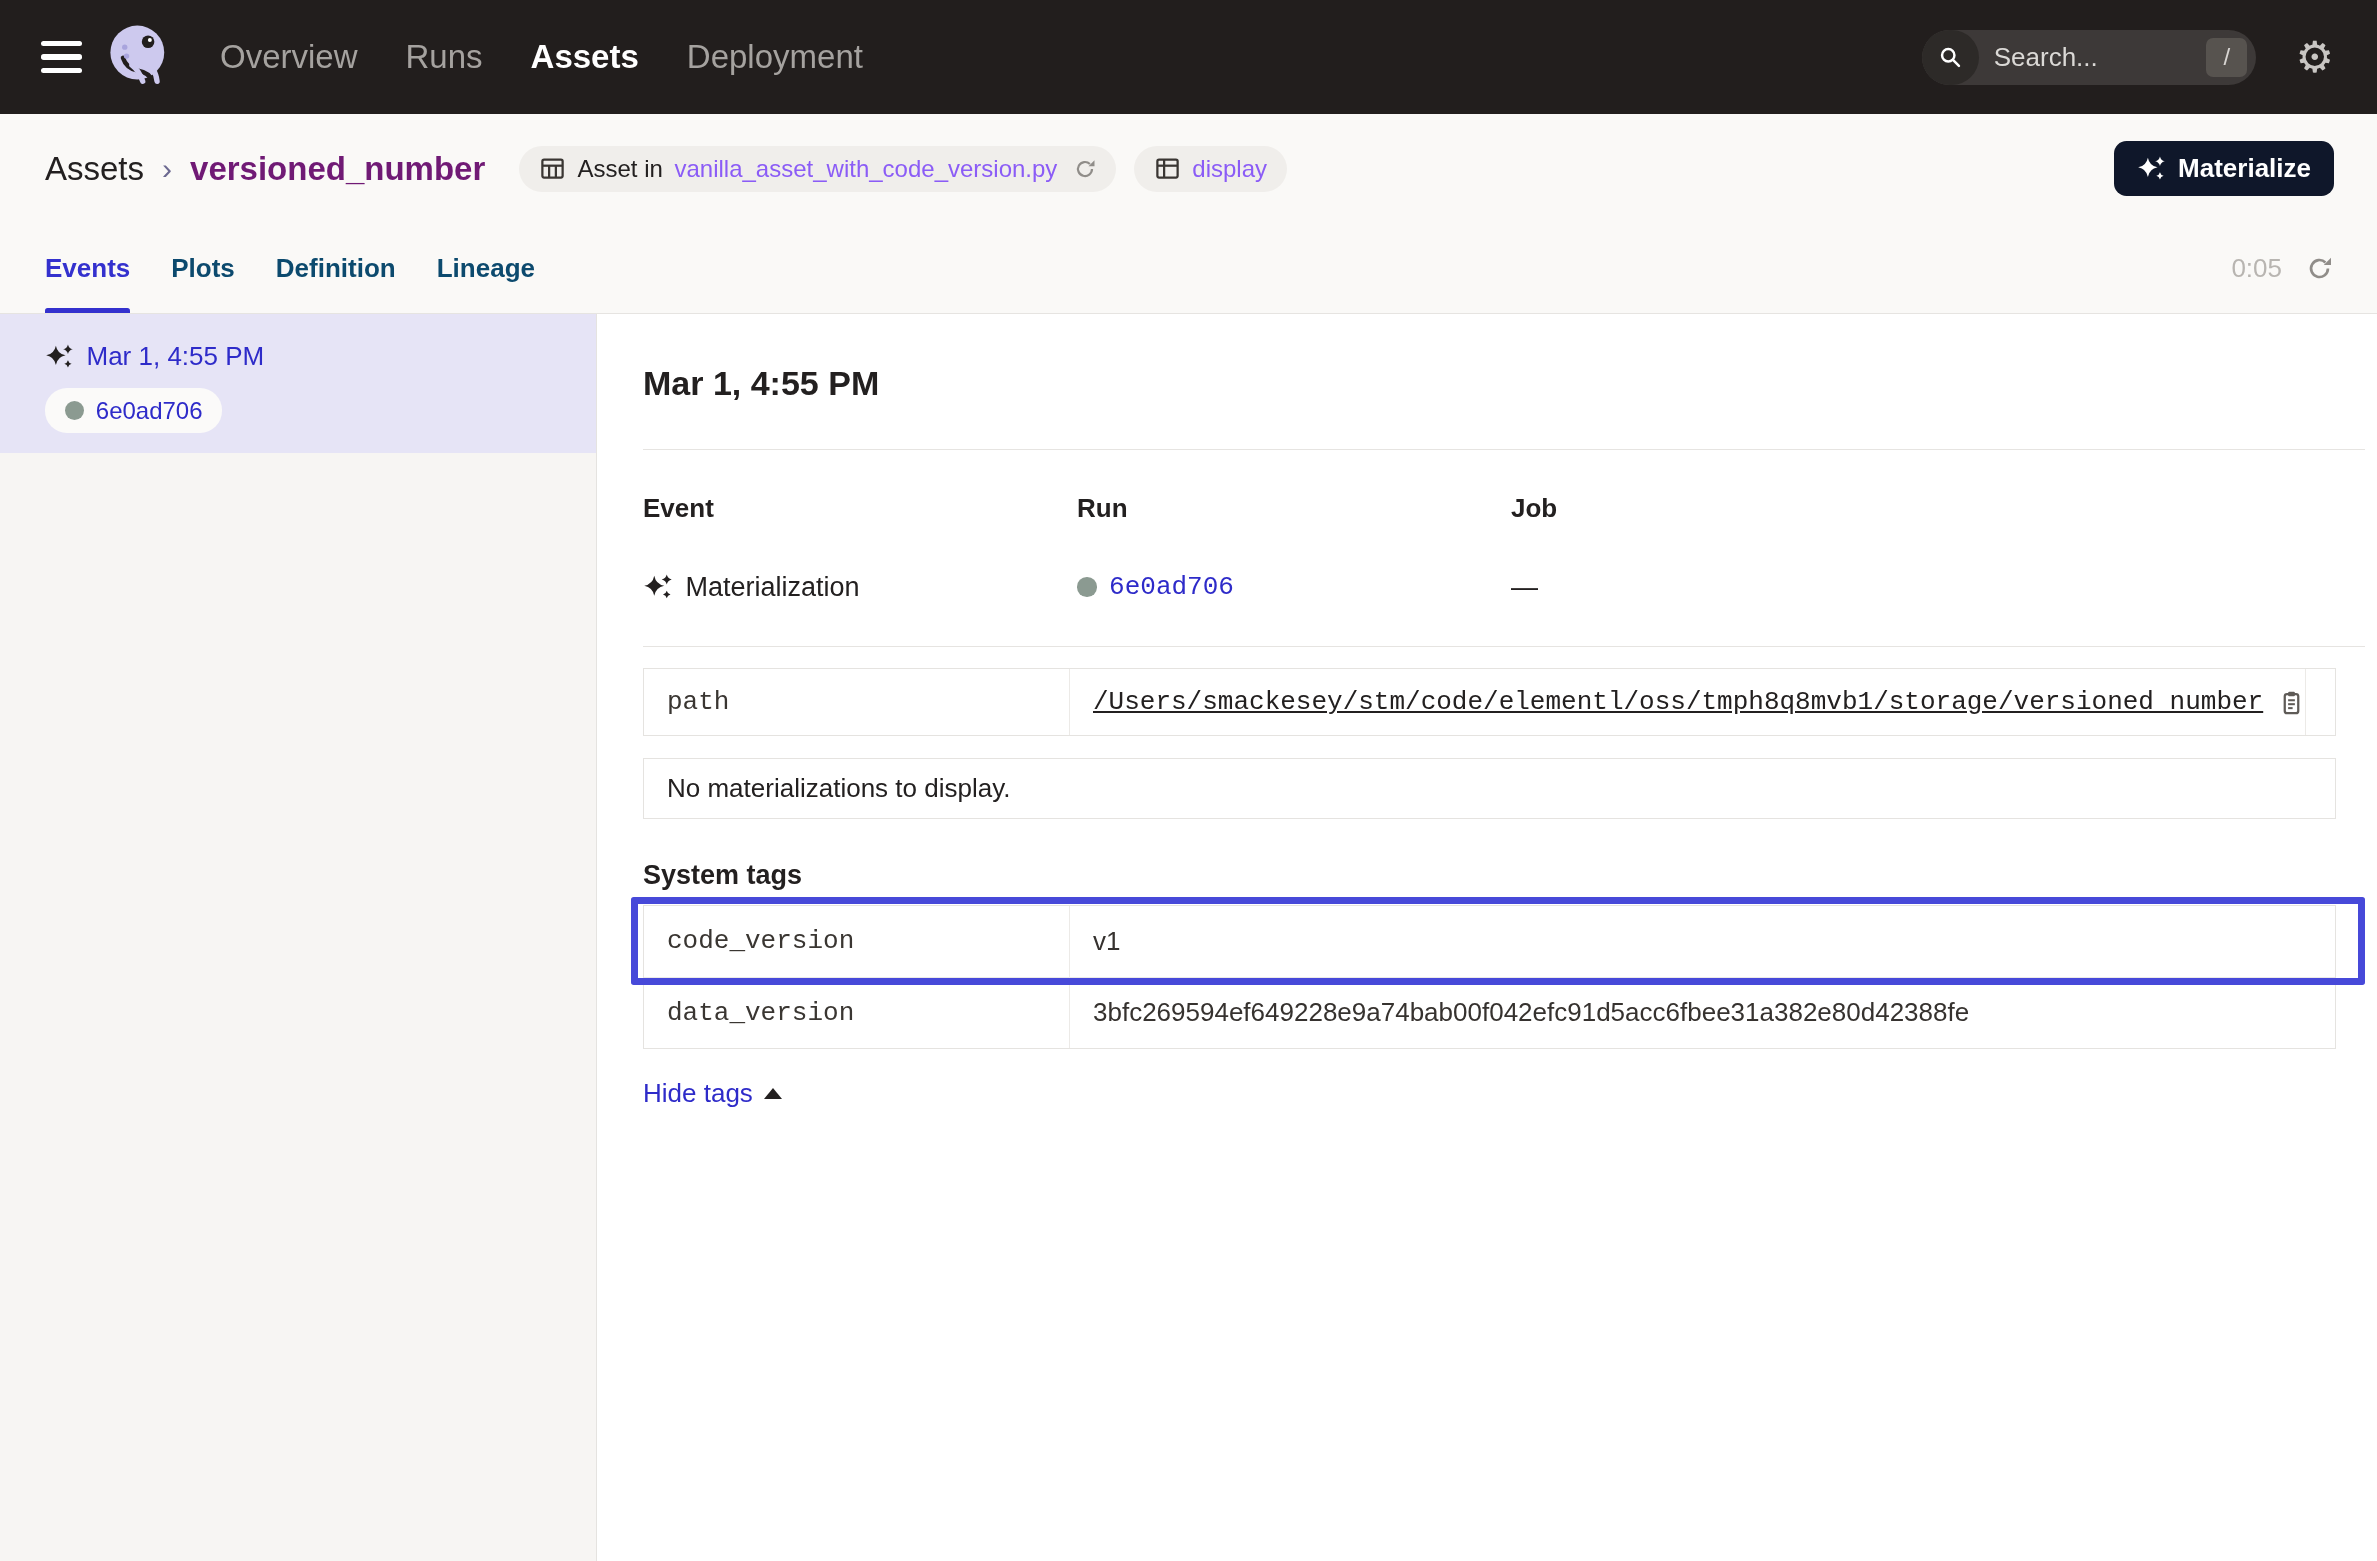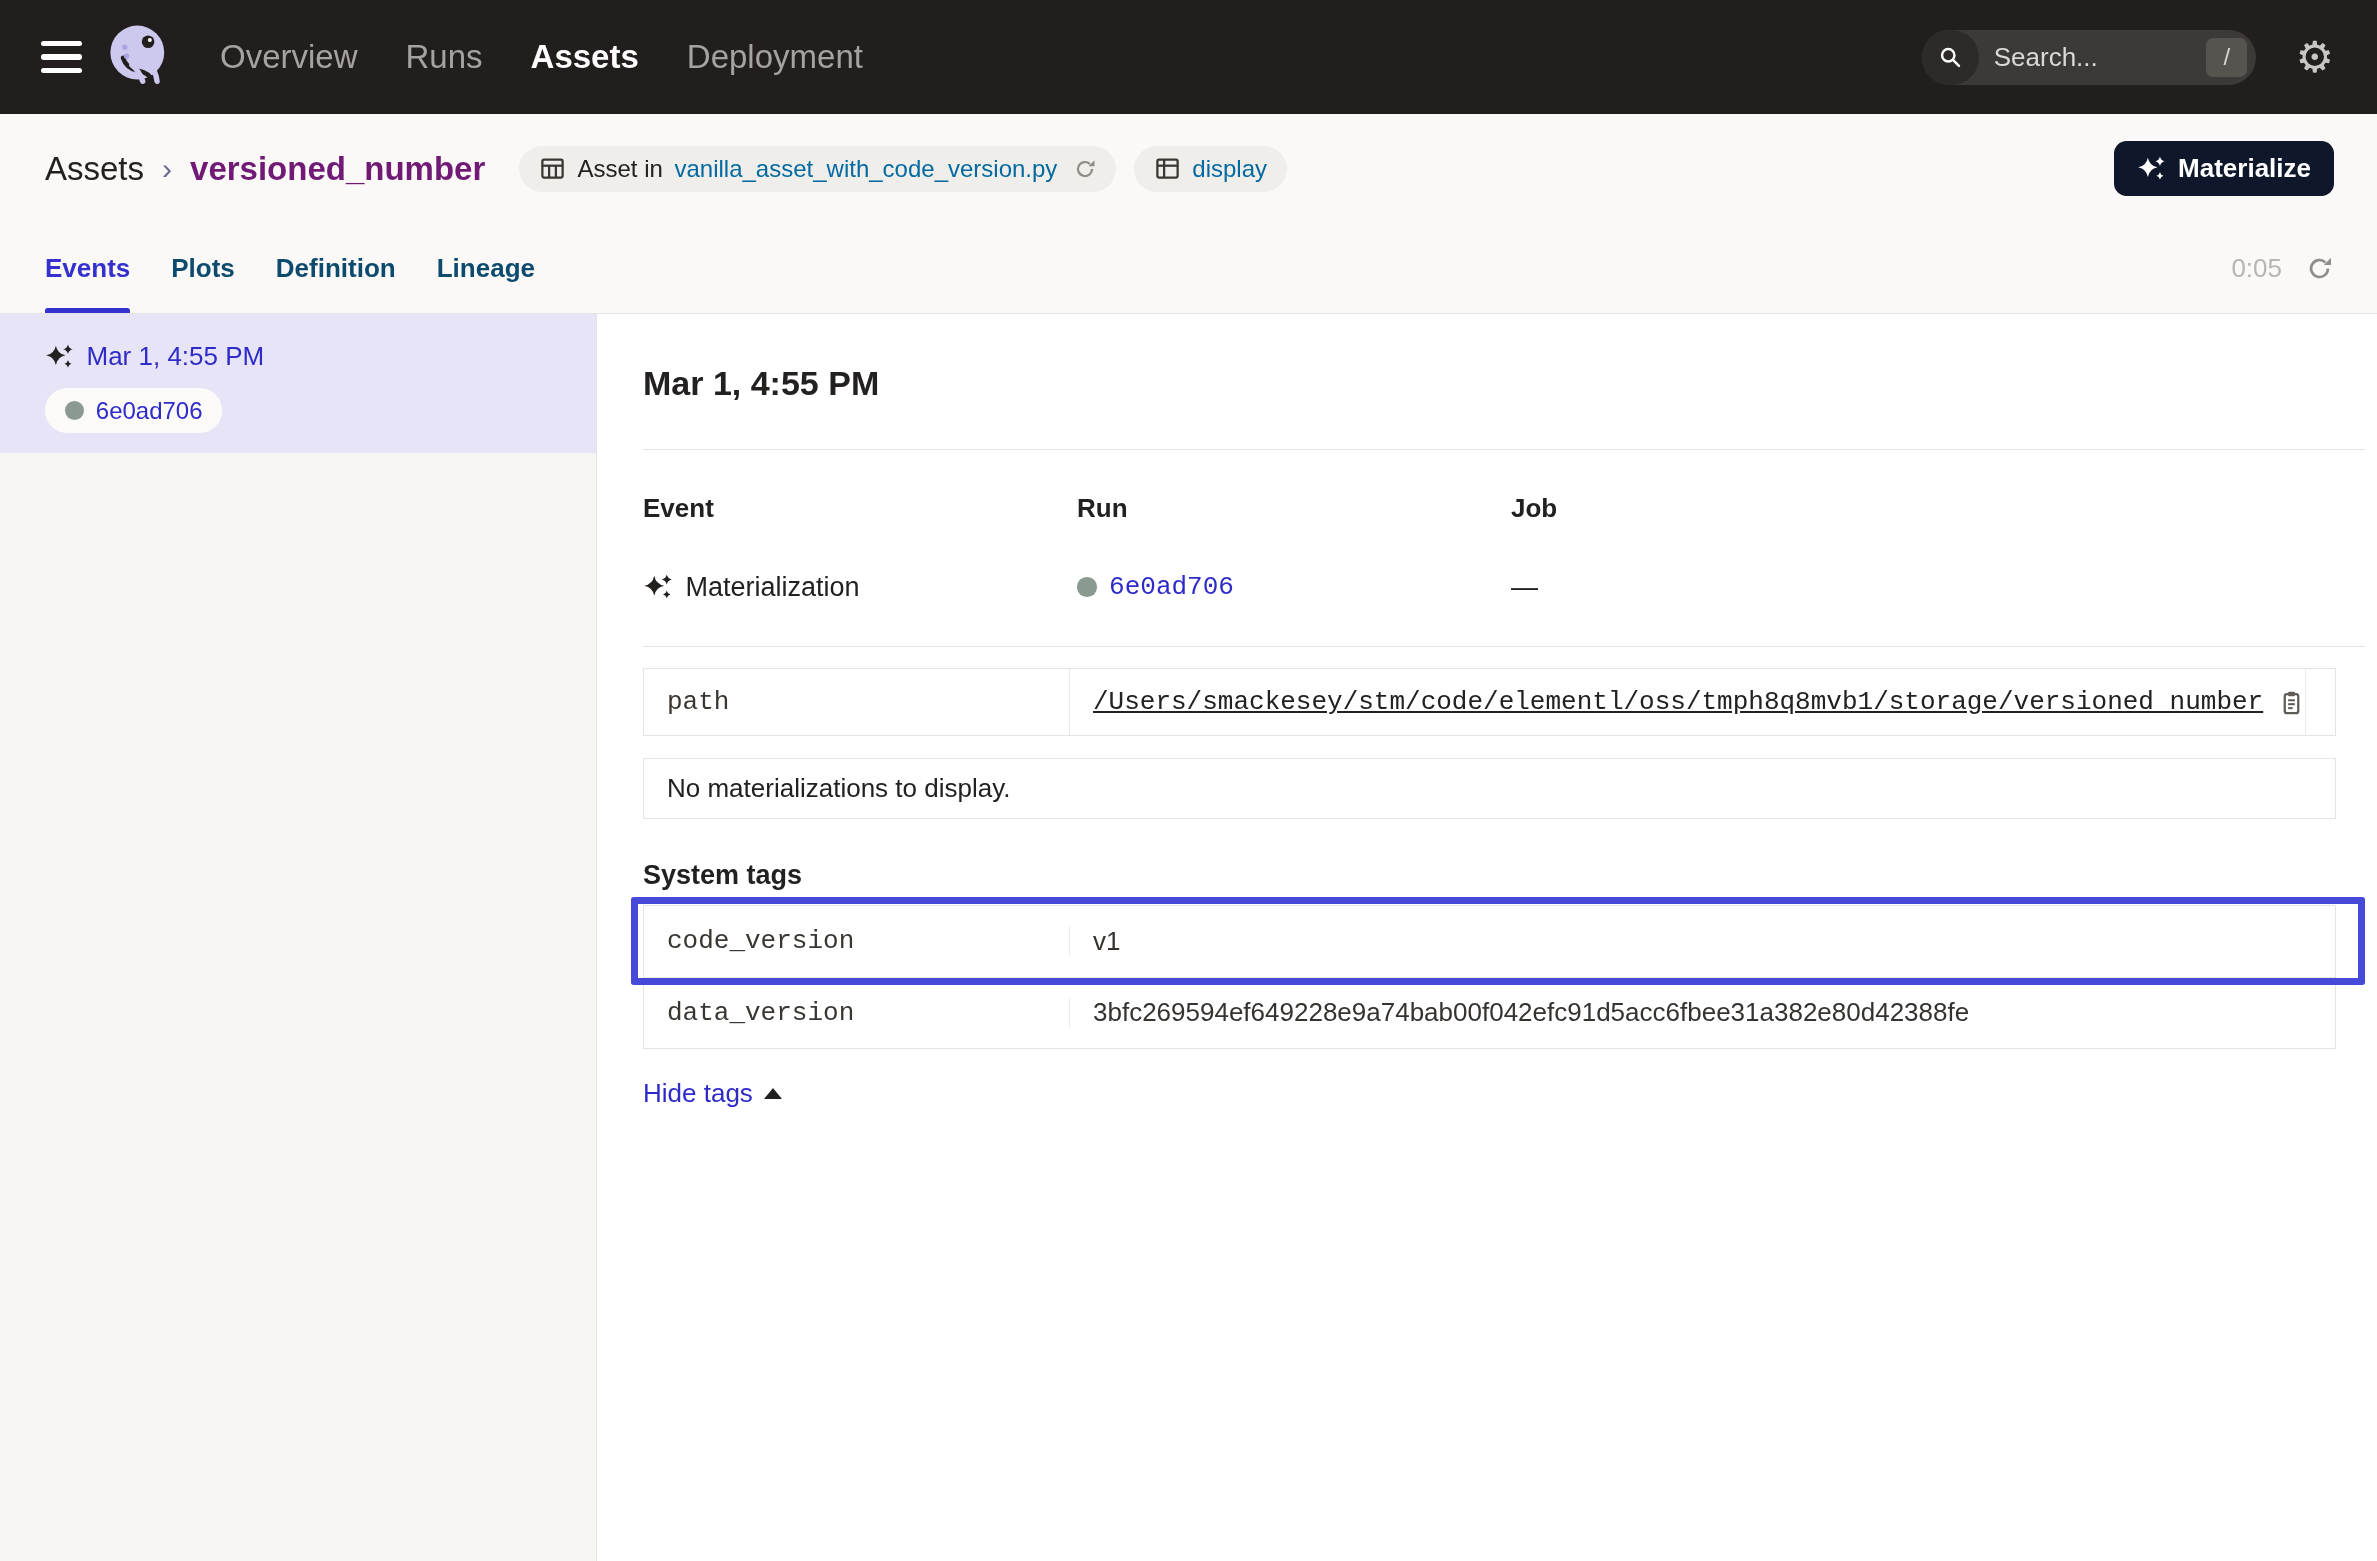--- a/index.html
+++ b/index.html
@@ -53,21 +53,21 @@
   .crumb-root { font-size: 33px; font-weight: 500; color: #232020; cursor: pointer; }
   .crumb-sep { font-size: 30px; color: #6c6990; margin: 0 18px; }
   .crumb-current { font-size: 33px; font-weight: 700; color: #701a75; }
   .pill {
     height: 46px; background: #f0eeeb; border-radius: 23px;
     display: inline-flex; align-items: center; gap: 11.6px; padding: 0 19.6px;
     font-size: 24px; color: #232020;
   }
   .pill.asset-pill { margin-left: 34px; }
   .pill.group-pill { margin-left: 18px; }
-  .pill a, .link-blue { color: #0369a1; text-decoration: none; cursor: pointer; }
+  .pill a, .link-blue { color: #8b5cf6; text-decoration: none; cursor: pointer; }
   .icon-dark { color: #3a3633; }
   .icon-gray { color: #7b7874; }
   .materialize-btn {
     height: 55px; background: #0f172a; border-radius: 12.5px; color: #ffffff;
     display: flex; align-items: center; gap: 12.5px; padding: 0 23px;
     font-size: 26px; font-weight: 600; cursor: pointer; border: none;
     font-family: "Liberation Sans", sans-serif;
   }
 
   
@@ -135,21 +135,21 @@
   .path-link { font-size: 26px; color: #232020; text-decoration: underline; cursor: pointer; }
   .copy-btn { margin-left: 14.3px; color: #5f5b57; cursor: pointer; display: flex; align-items: center; }
 
   .empty-box {
     margin-top: 21.4px; width: 1693px; height: 61px; border: 0.9px solid #e5e3e0;
     display: flex; align-items: center; padding-left: 23px; font-size: 26px; color: #232020;
   }
 
   .tags-wrap { position: relative; margin-top: 14.3px; width: 1693px; }
   .tags-table { border: 0.9px solid #e5e3e0; background: #ffffff; }
-  .tags-row { display: flex; height: 71px; align-items: center; }
+  .tags-row { display: flex; height: 71px; }
   .tags-row + .tags-row { border-top: 0.9px solid #eceae7; }
   .tag-highlight {
     position: absolute; left: -11.6px; top: -8px; width: 1734px; height: 88px;
     border: 7.1px solid #4749d9; border-radius: 2.7px; pointer-events: none;
   }
 
   .hide-tags { margin-top: 29px; display: flex; align-items: center; gap: 10.7px; cursor: pointer; }
   .hide-tags .lbl { font-size: 26px; color: #2e2bc9; }
   .tri-up {
     width: 0; height: 0;

